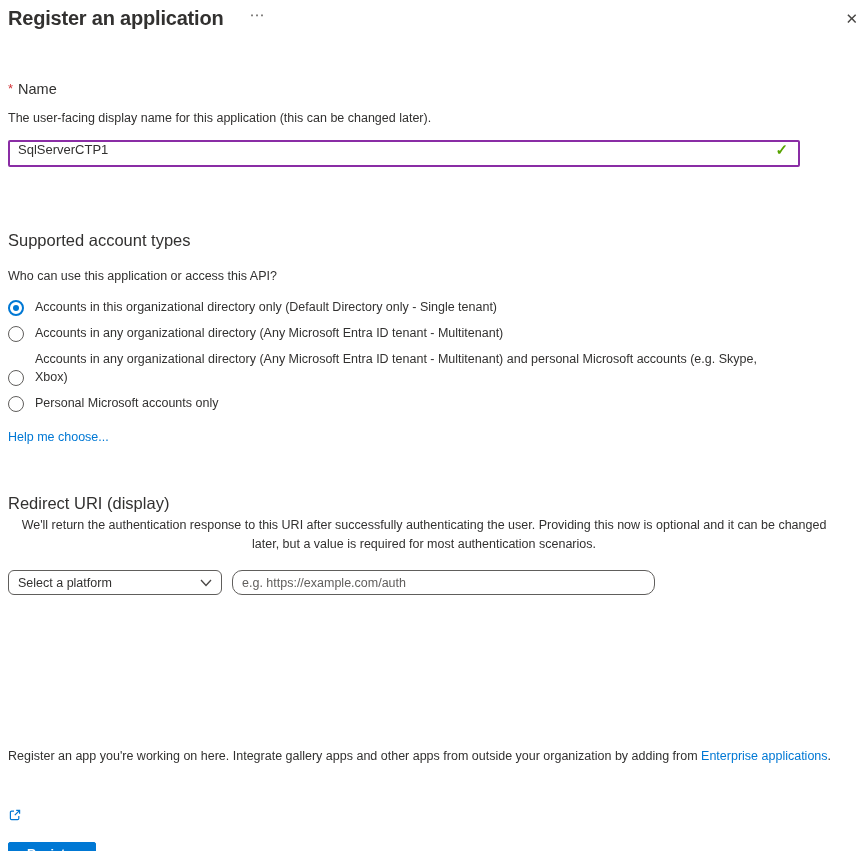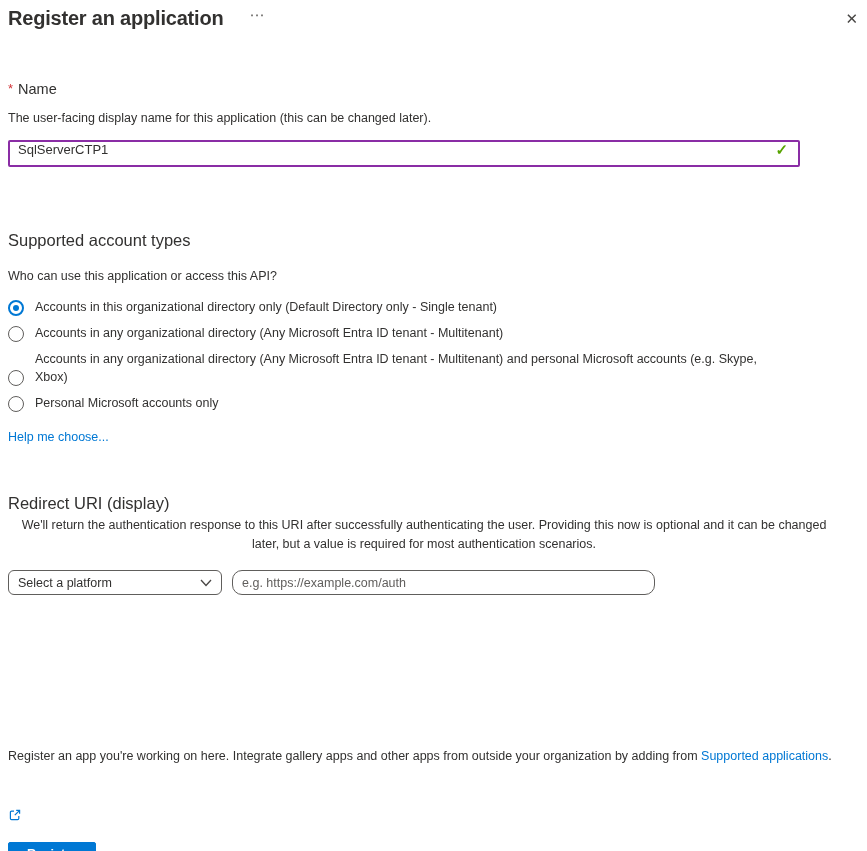--- a/index.html
+++ b/index.html
@@ -131,21 +131,21 @@
     <div class="platform-select">
       <span class="platform-select-value">Select a platform</span>
       <svg class="chevron" width="12" height="8" viewBox="0 0 12 8">
           <polyline points="1,1 6,6.5 11,1" fill="none" stroke="#484644" stroke-width="1.3"></polyline>
         </svg>
     </div>
     <input class="uri-input" type="text" placeholder="e.g. https://example.com/auth" style="">
   </div>
 
   <div class="footer-info">
-    <span>Register an app you're working on here. Integrate gallery apps and other apps from outside your organization by adding from </span><a class="link">Supported applications</a><span>.</span>
+    <span>Register an app you're working on here. Integrate gallery apps and other apps from outside your organization by adding from </span><a class="link">Enterprise applications</a><span>.</span>
   </div>
 
   <a class="policies-line">
     <svg class="ext-icon" width="14" height="14" viewBox="0 0 14 14">
       <path d="M6 3.2 H3.6 C2.9 3.2 2.4 3.7 2.4 4.4 V10.4 C2.4 11.1 2.9 11.6 3.6 11.6 H9.6 C10.3 11.6 10.8 11.1 10.8 10.4 V8" fill="none" stroke="#0078d4" stroke-width="1.2"></path>
       <path d="M6.8 7.2 L11.4 2.6" fill="none" stroke="#0078d4" stroke-width="1.2"></path>
       <path d="M8.2 2.4 H11.6 V5.8" fill="none" stroke="#0078d4" stroke-width="1.2"></path>
     </svg>
   </a>
 

